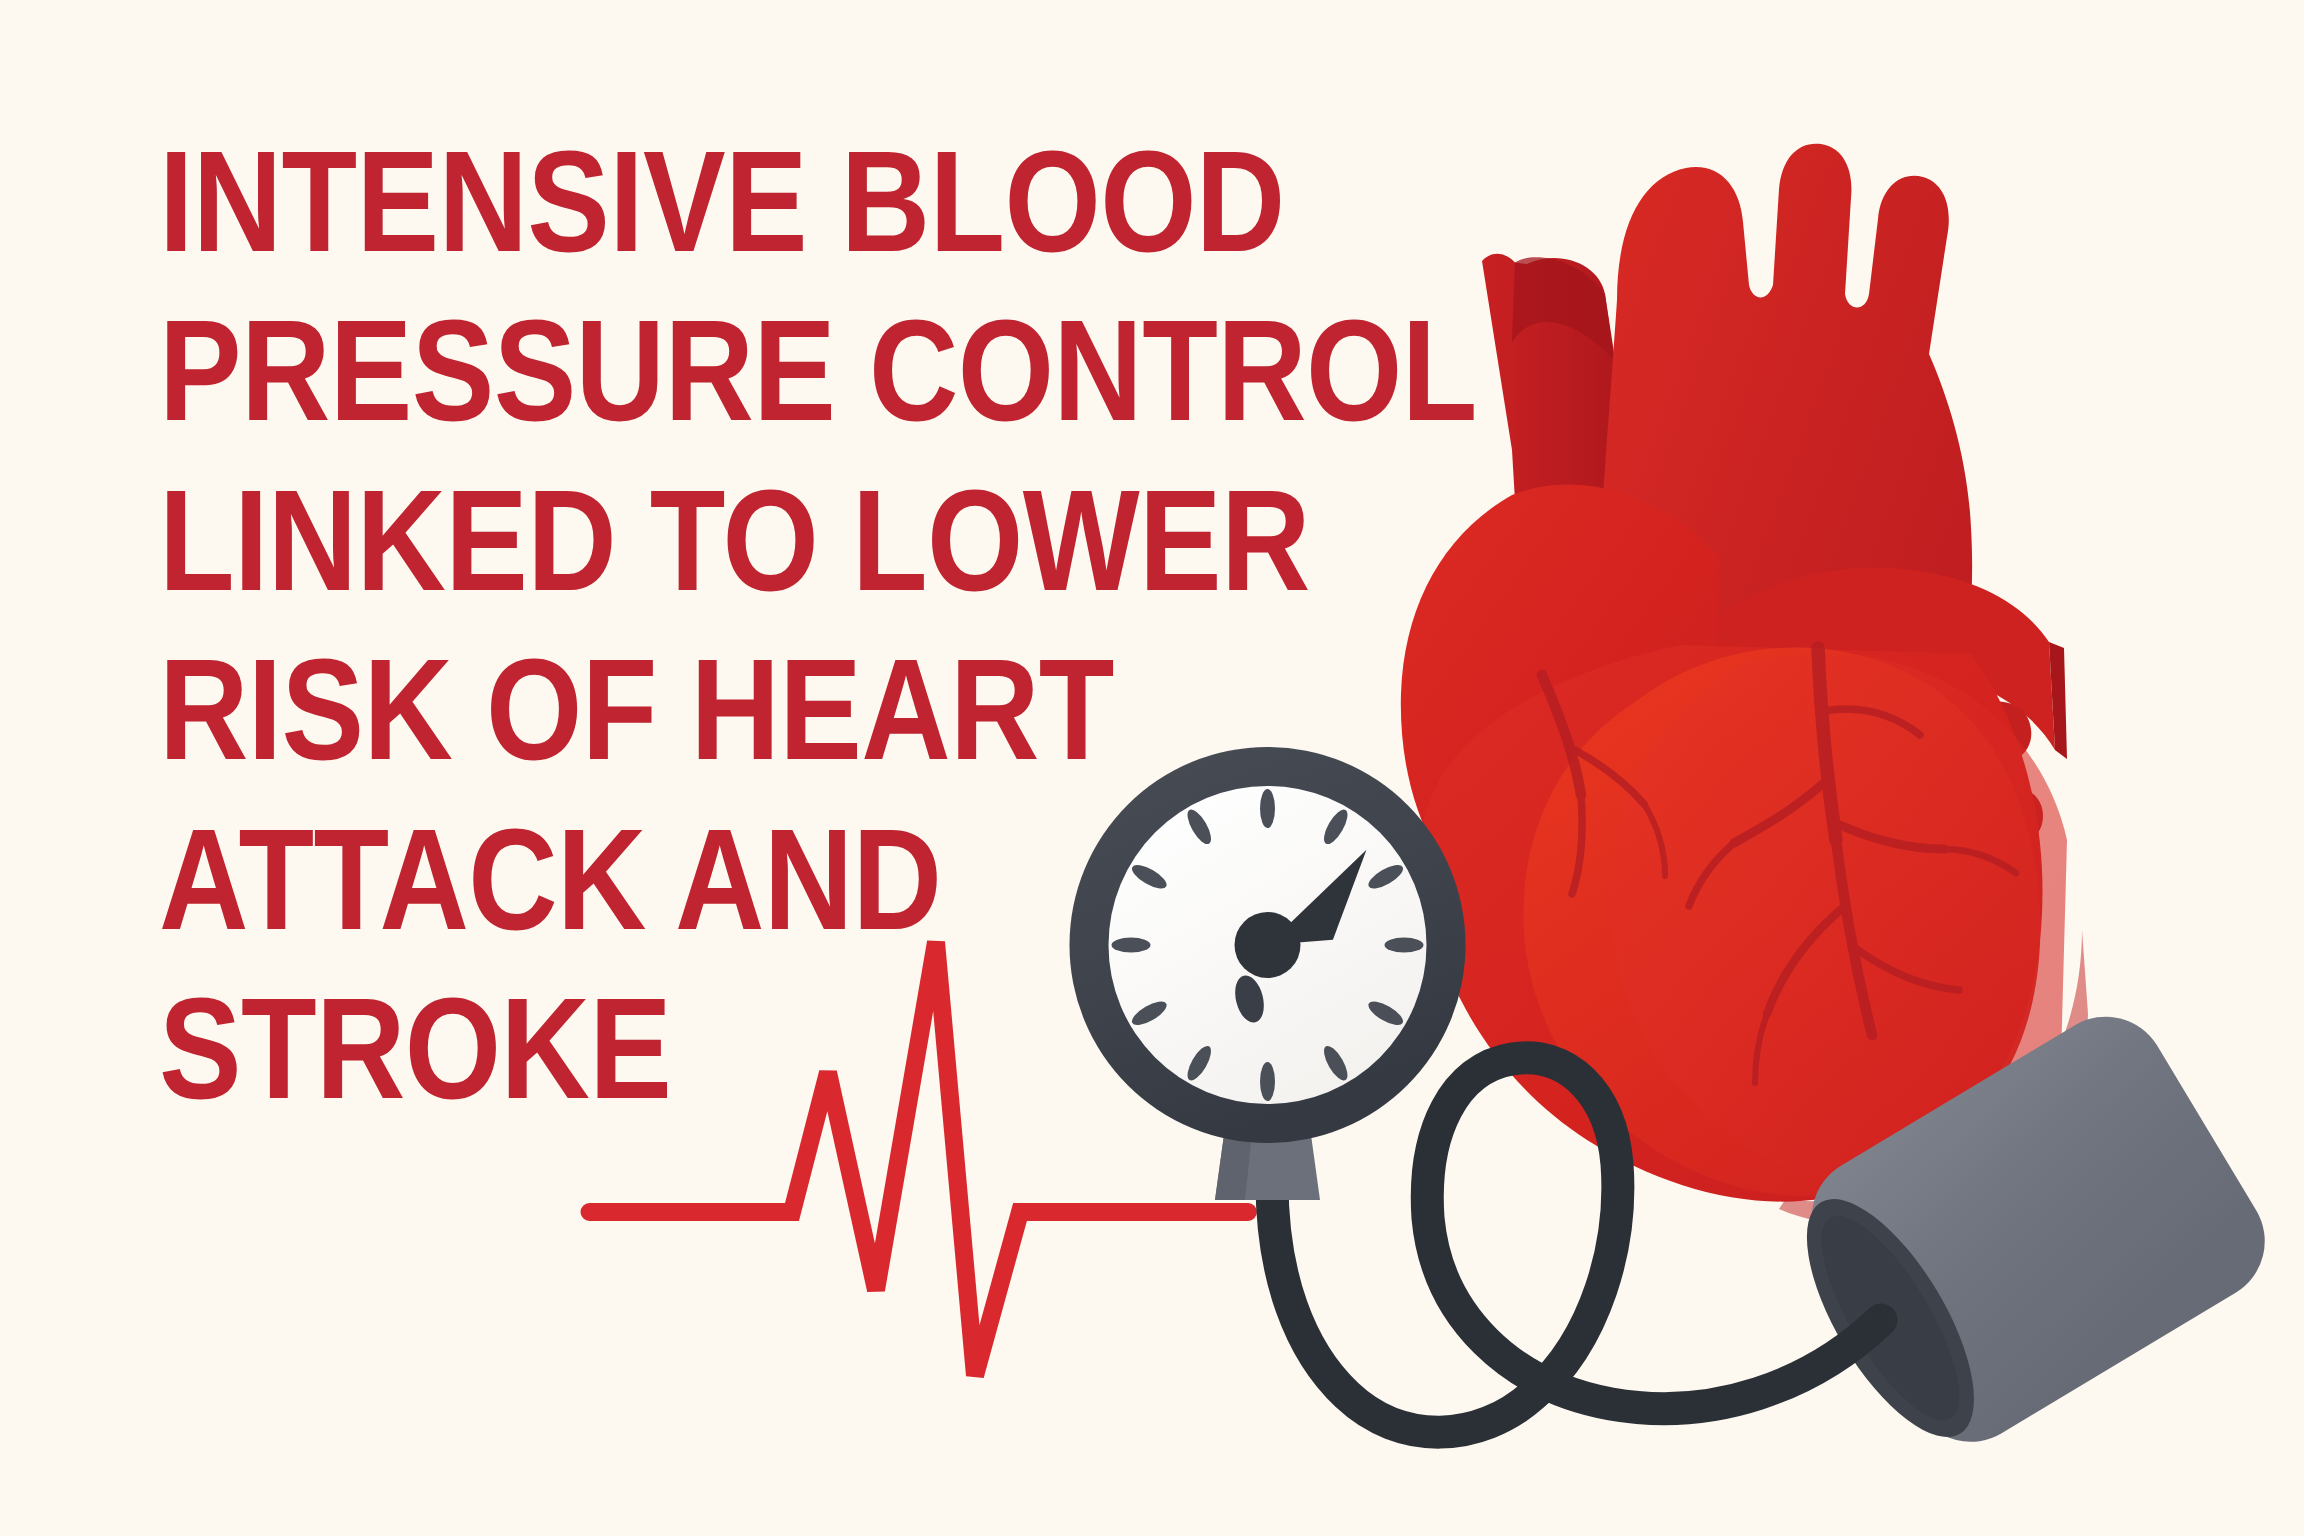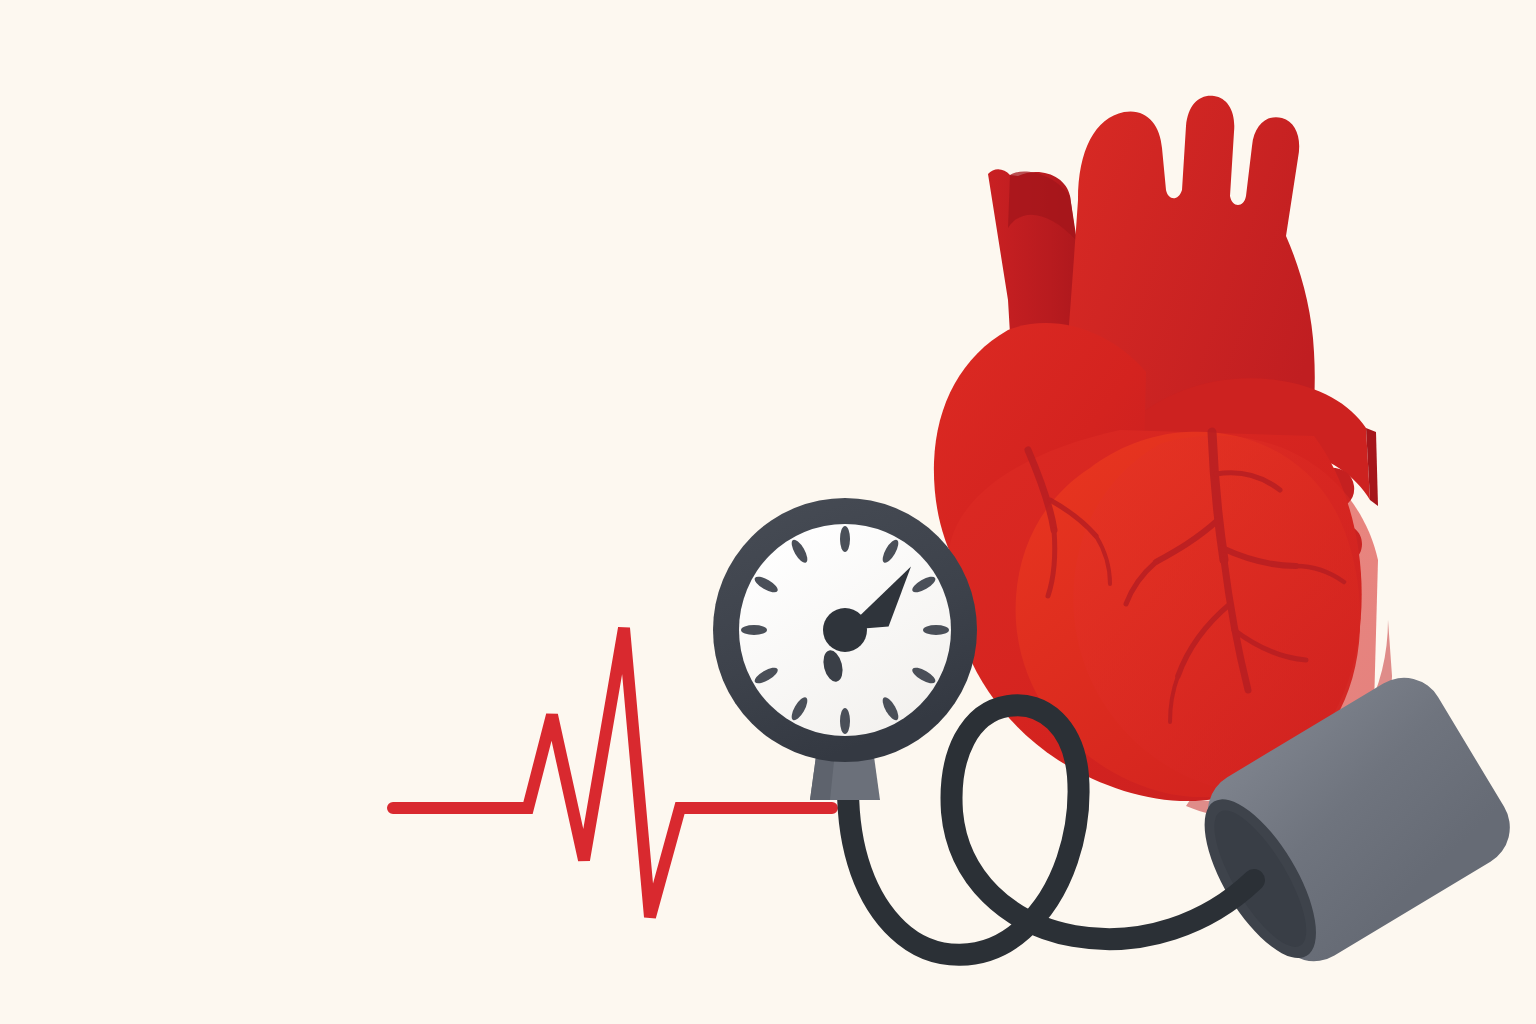--- a/index.html
+++ b/index.html
@@ -293,14 +293,22 @@
         </g>
     </g>
 
     <g>
       <path d="M845,630 L904,560 L888,622 Z" fill="#2f343b" transform="rotate(6 845 630)"></path>
       <ellipse cx="833" cy="666" rx="9" ry="16" fill="#3a3f47" transform="rotate(-14 833 666)"></ellipse>
       <circle cx="845" cy="630" r="22" fill="#2f343b"></circle>
     </g>
   </svg>
 
+  <div id="headline">
+    <span class="headline-line">INTENSIVE BLOOD</span>
+    <span class="headline-line">PRESSURE CONTROL</span>
+    <span class="headline-line">LINKED TO LOWER</span>
+    <span class="headline-line">RISK OF HEART</span>
+    <span class="headline-line">ATTACK AND</span>
+    <span class="headline-line">STROKE</span>
+  </div>
 
 </div>
 
 </body></html>

